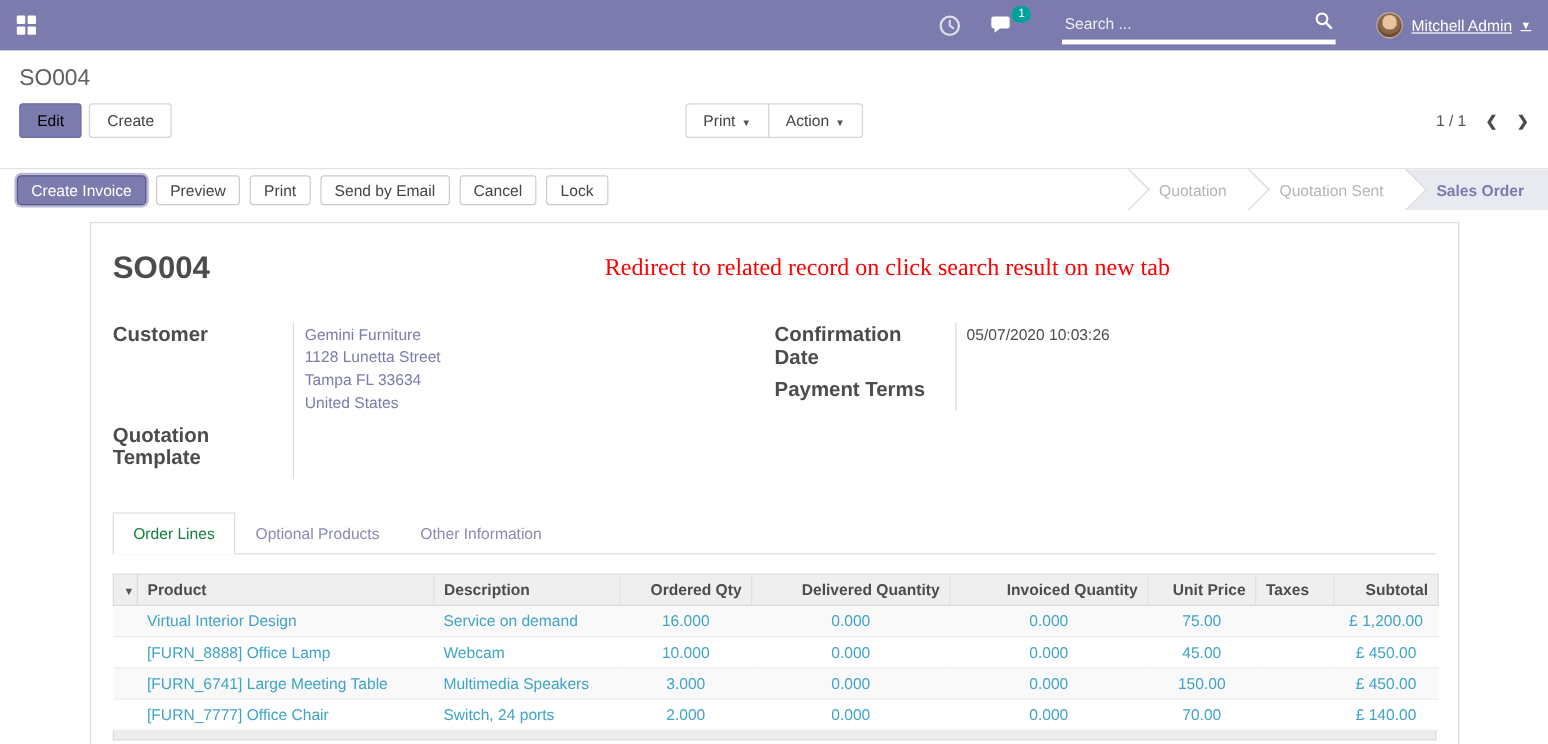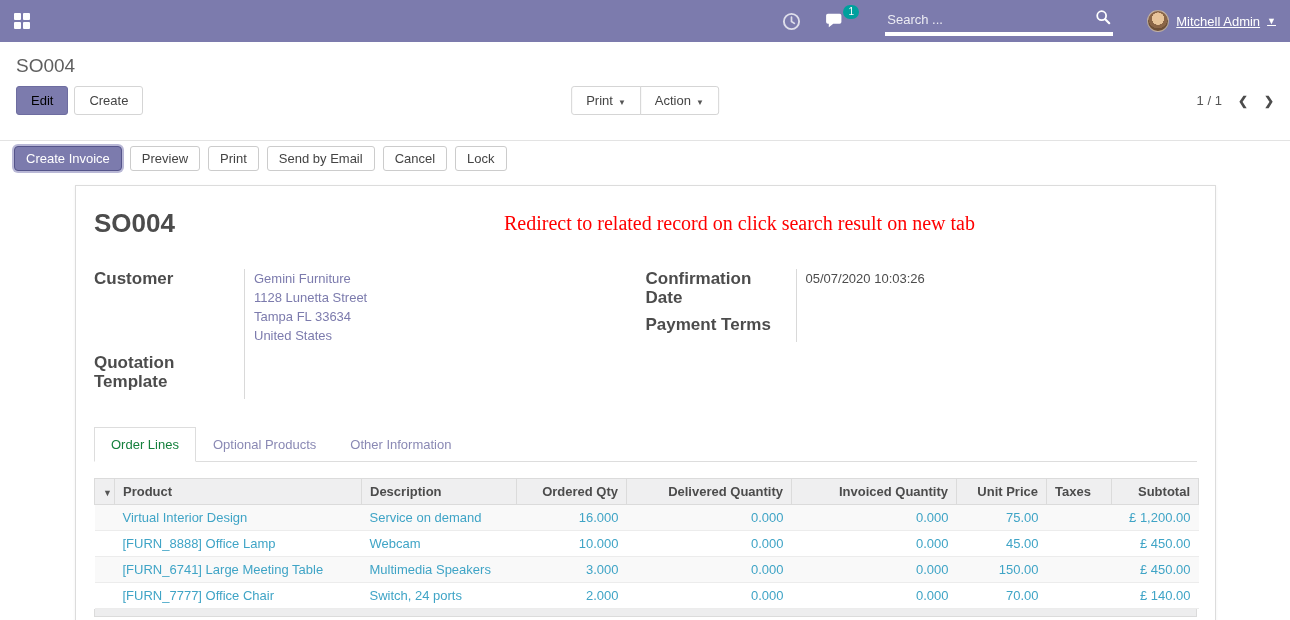--- a/index.html
+++ b/index.html
@@ -70,21 +70,21 @@
   
   .tabs { display: flex; margin-top: 28px; border-bottom: 1px solid #ddd; }
   .tab { padding: 9px 16px; font-size: 13px; color: #8a89b4; cursor: pointer; margin-bottom: -1px; border: 1px solid transparent; }
   .tab.active { background: #fff; border: 1px solid #ddd; border-bottom-color: #fff; color: #15803d; }
 
   
   table.olines { width: 100%; border-collapse: collapse; table-layout: fixed; font-size: 13px; margin-top: 16px; }
   .olines th { background: #efeff0; border: 1px solid #dbdbdb; font-weight: bold; color: #4c4c4c; padding: 5px 8px; text-align: left; overflow: hidden; white-space: nowrap; }
   .olines th.num { text-align: right; }
   .olines td { padding: 5px 8px; color: #3fa4c6; border-top: 1px solid #ececec; overflow: hidden; white-space: nowrap; cursor: pointer; }
-  .olines td.num { text-align: right; }
+  .olines td.num { text-align: center; }
   .olines tr.odd td { background: #f9f9f9; }
   .olines tr:last-child td { border-bottom: 1px solid #ececec; }
   .th-caret { font-size: 9px; color: #555; cursor: pointer; }
   .table-footer-bar { height: 8px; background: #ededee; border: 1px solid #dbdbdb; border-top: none; }
 
   
   .totals { display: flex; justify-content: flex-end; align-items: baseline; margin-top: 27px; font-size: 13px; }
   .totals-label { font-weight: bold; color: #4c4c4c; }
   .totals-value { width: 120px; text-align: right; color: #4c4c4c; }
 </style>
@@ -147,20 +147,26 @@
 </div>
 
 <div class="statusbar">
   <div class="sb-left">
     <button class="sb-btn primary">Create Invoice</button>
     <button class="sb-btn">Preview</button>
     <button class="sb-btn">Print</button>
     <button class="sb-btn">Send by Email</button>
     <button class="sb-btn">Cancel</button>
     <button class="sb-btn">Lock</button>
+  </div>
+  <div class="sb-states">
+    <div class="state lead"></div>
+    <div class="state">Quotation</div>
+    <div class="state">Quotation Sent</div>
+    <div class="state active">Sales Order</div>
   </div>
 </div>
 
 <div class="sheet">
   <div class="sheet-title">SO004</div>
   <div class="annotation">Redirect to related record on click search result on new tab</div>
 
   <div class="form-grid">
     <div class="fcol">
       <div class="ftable">

